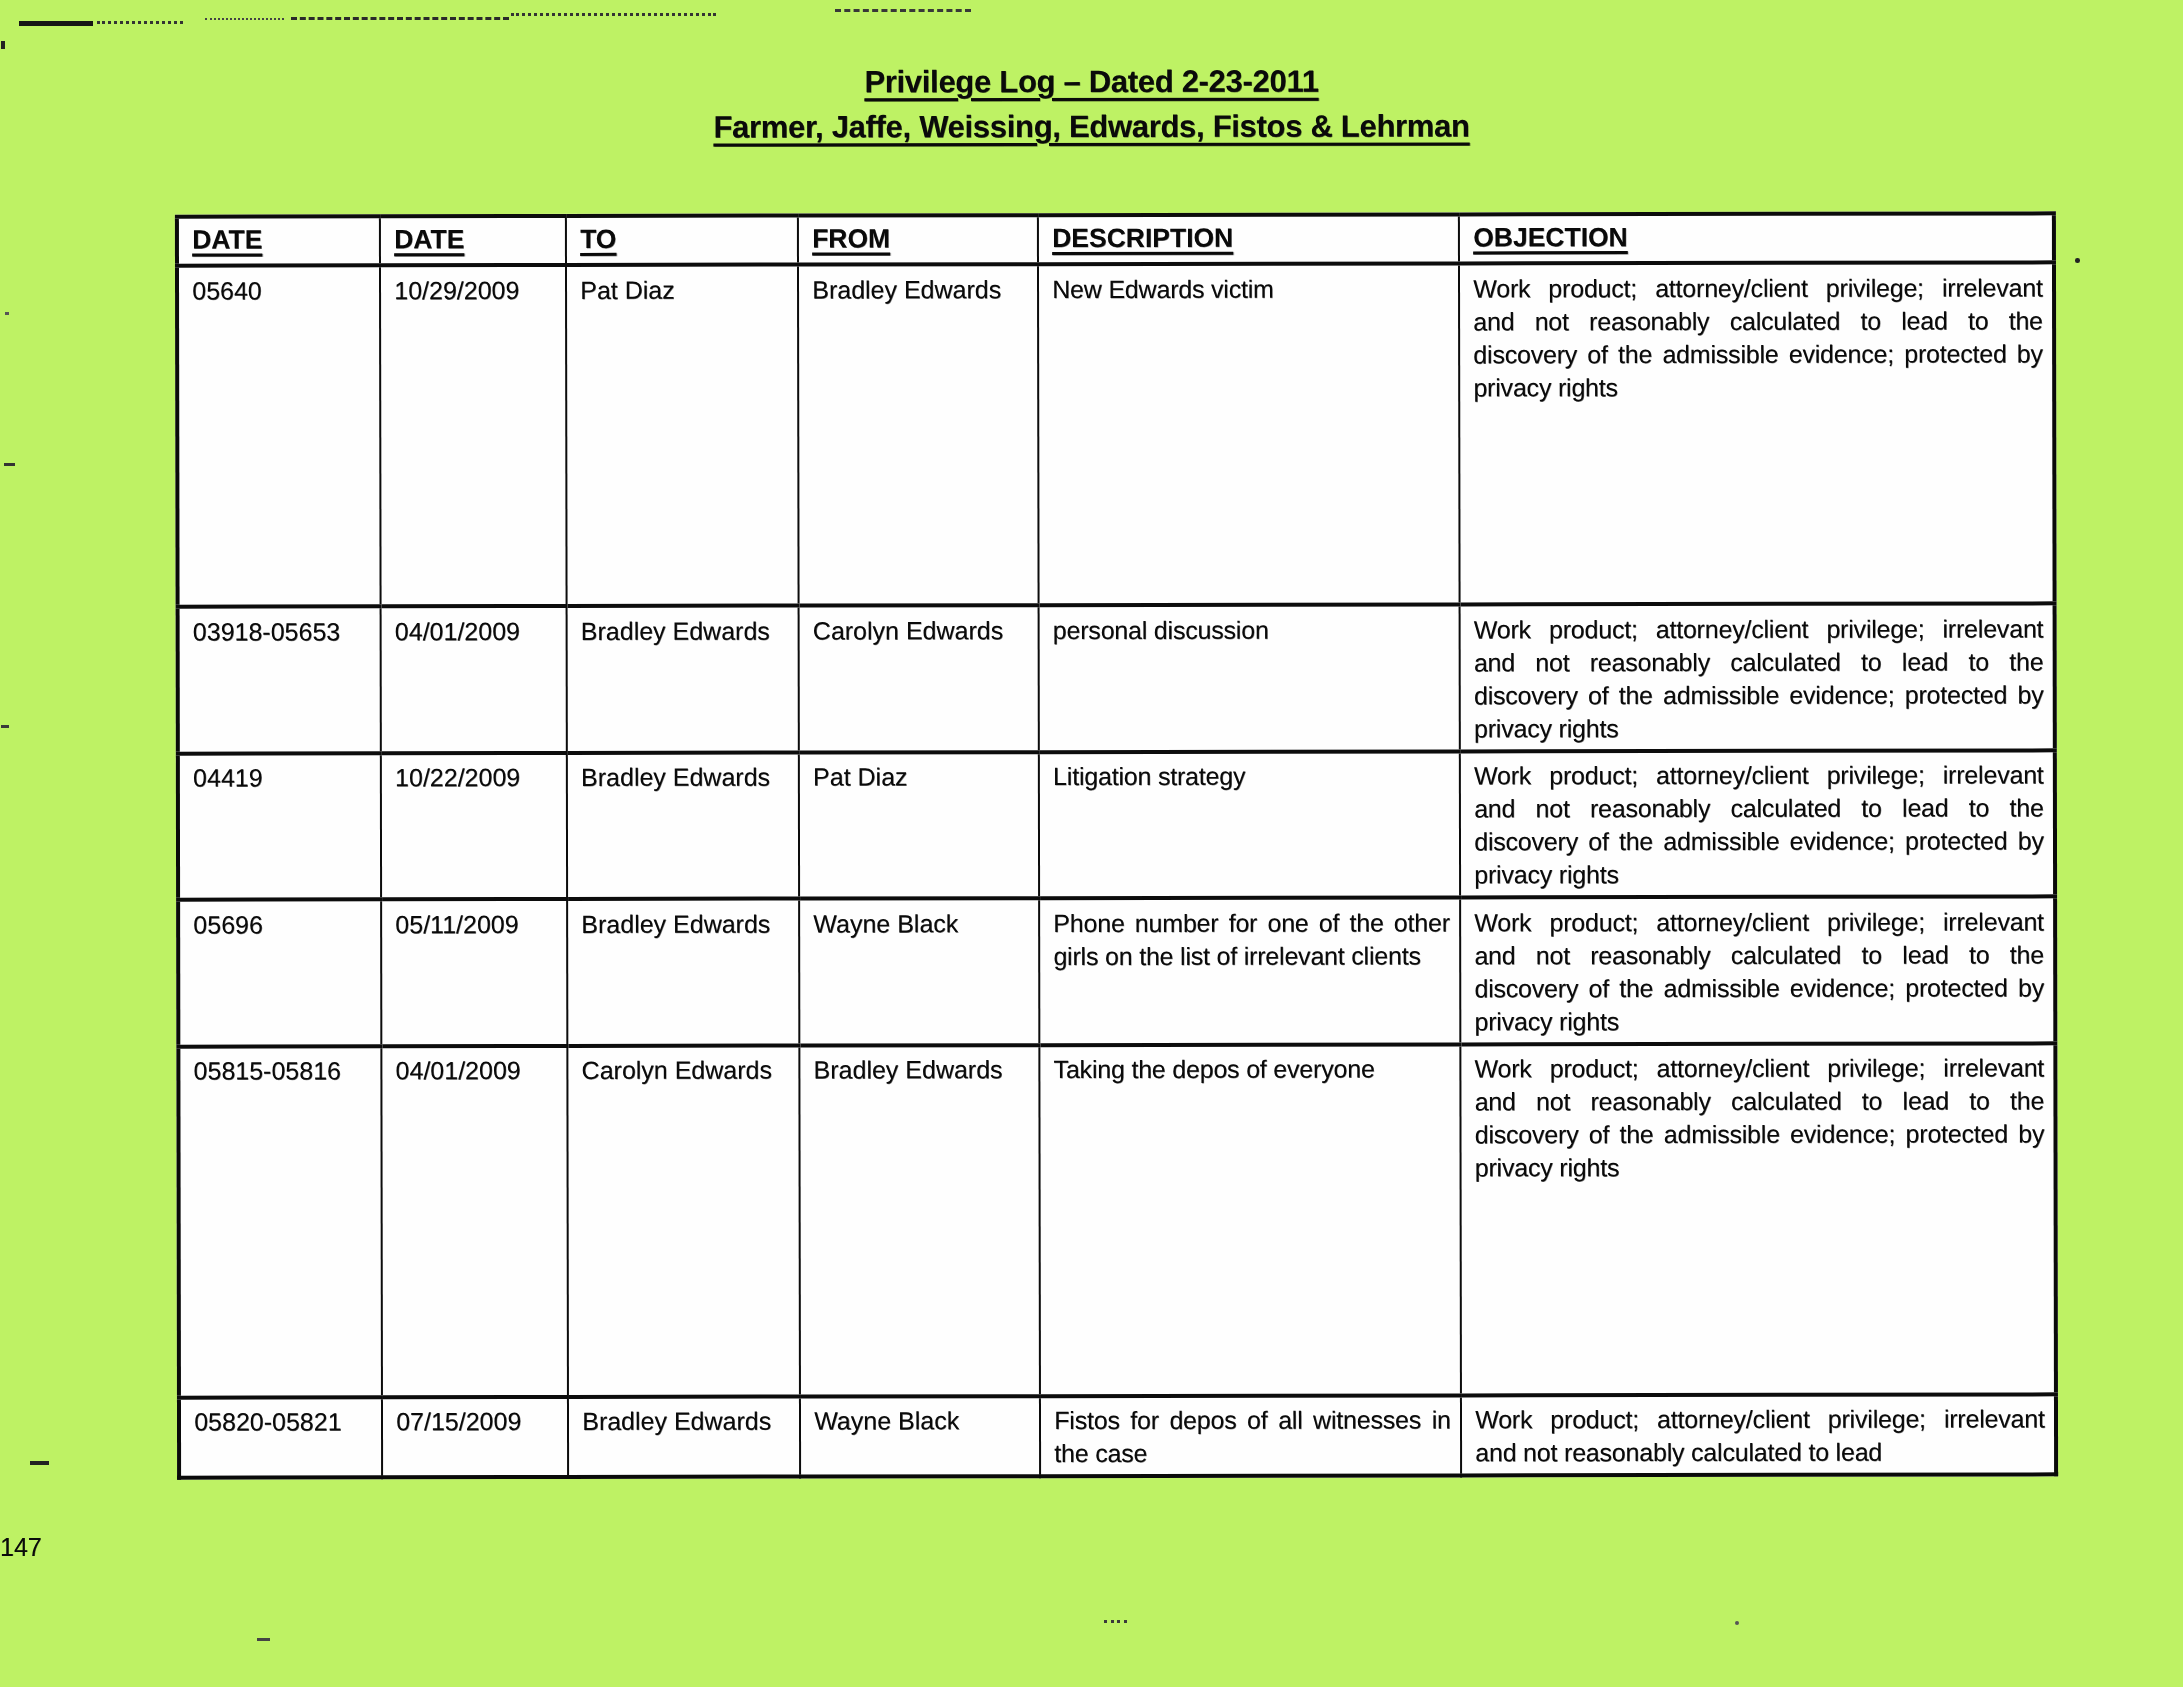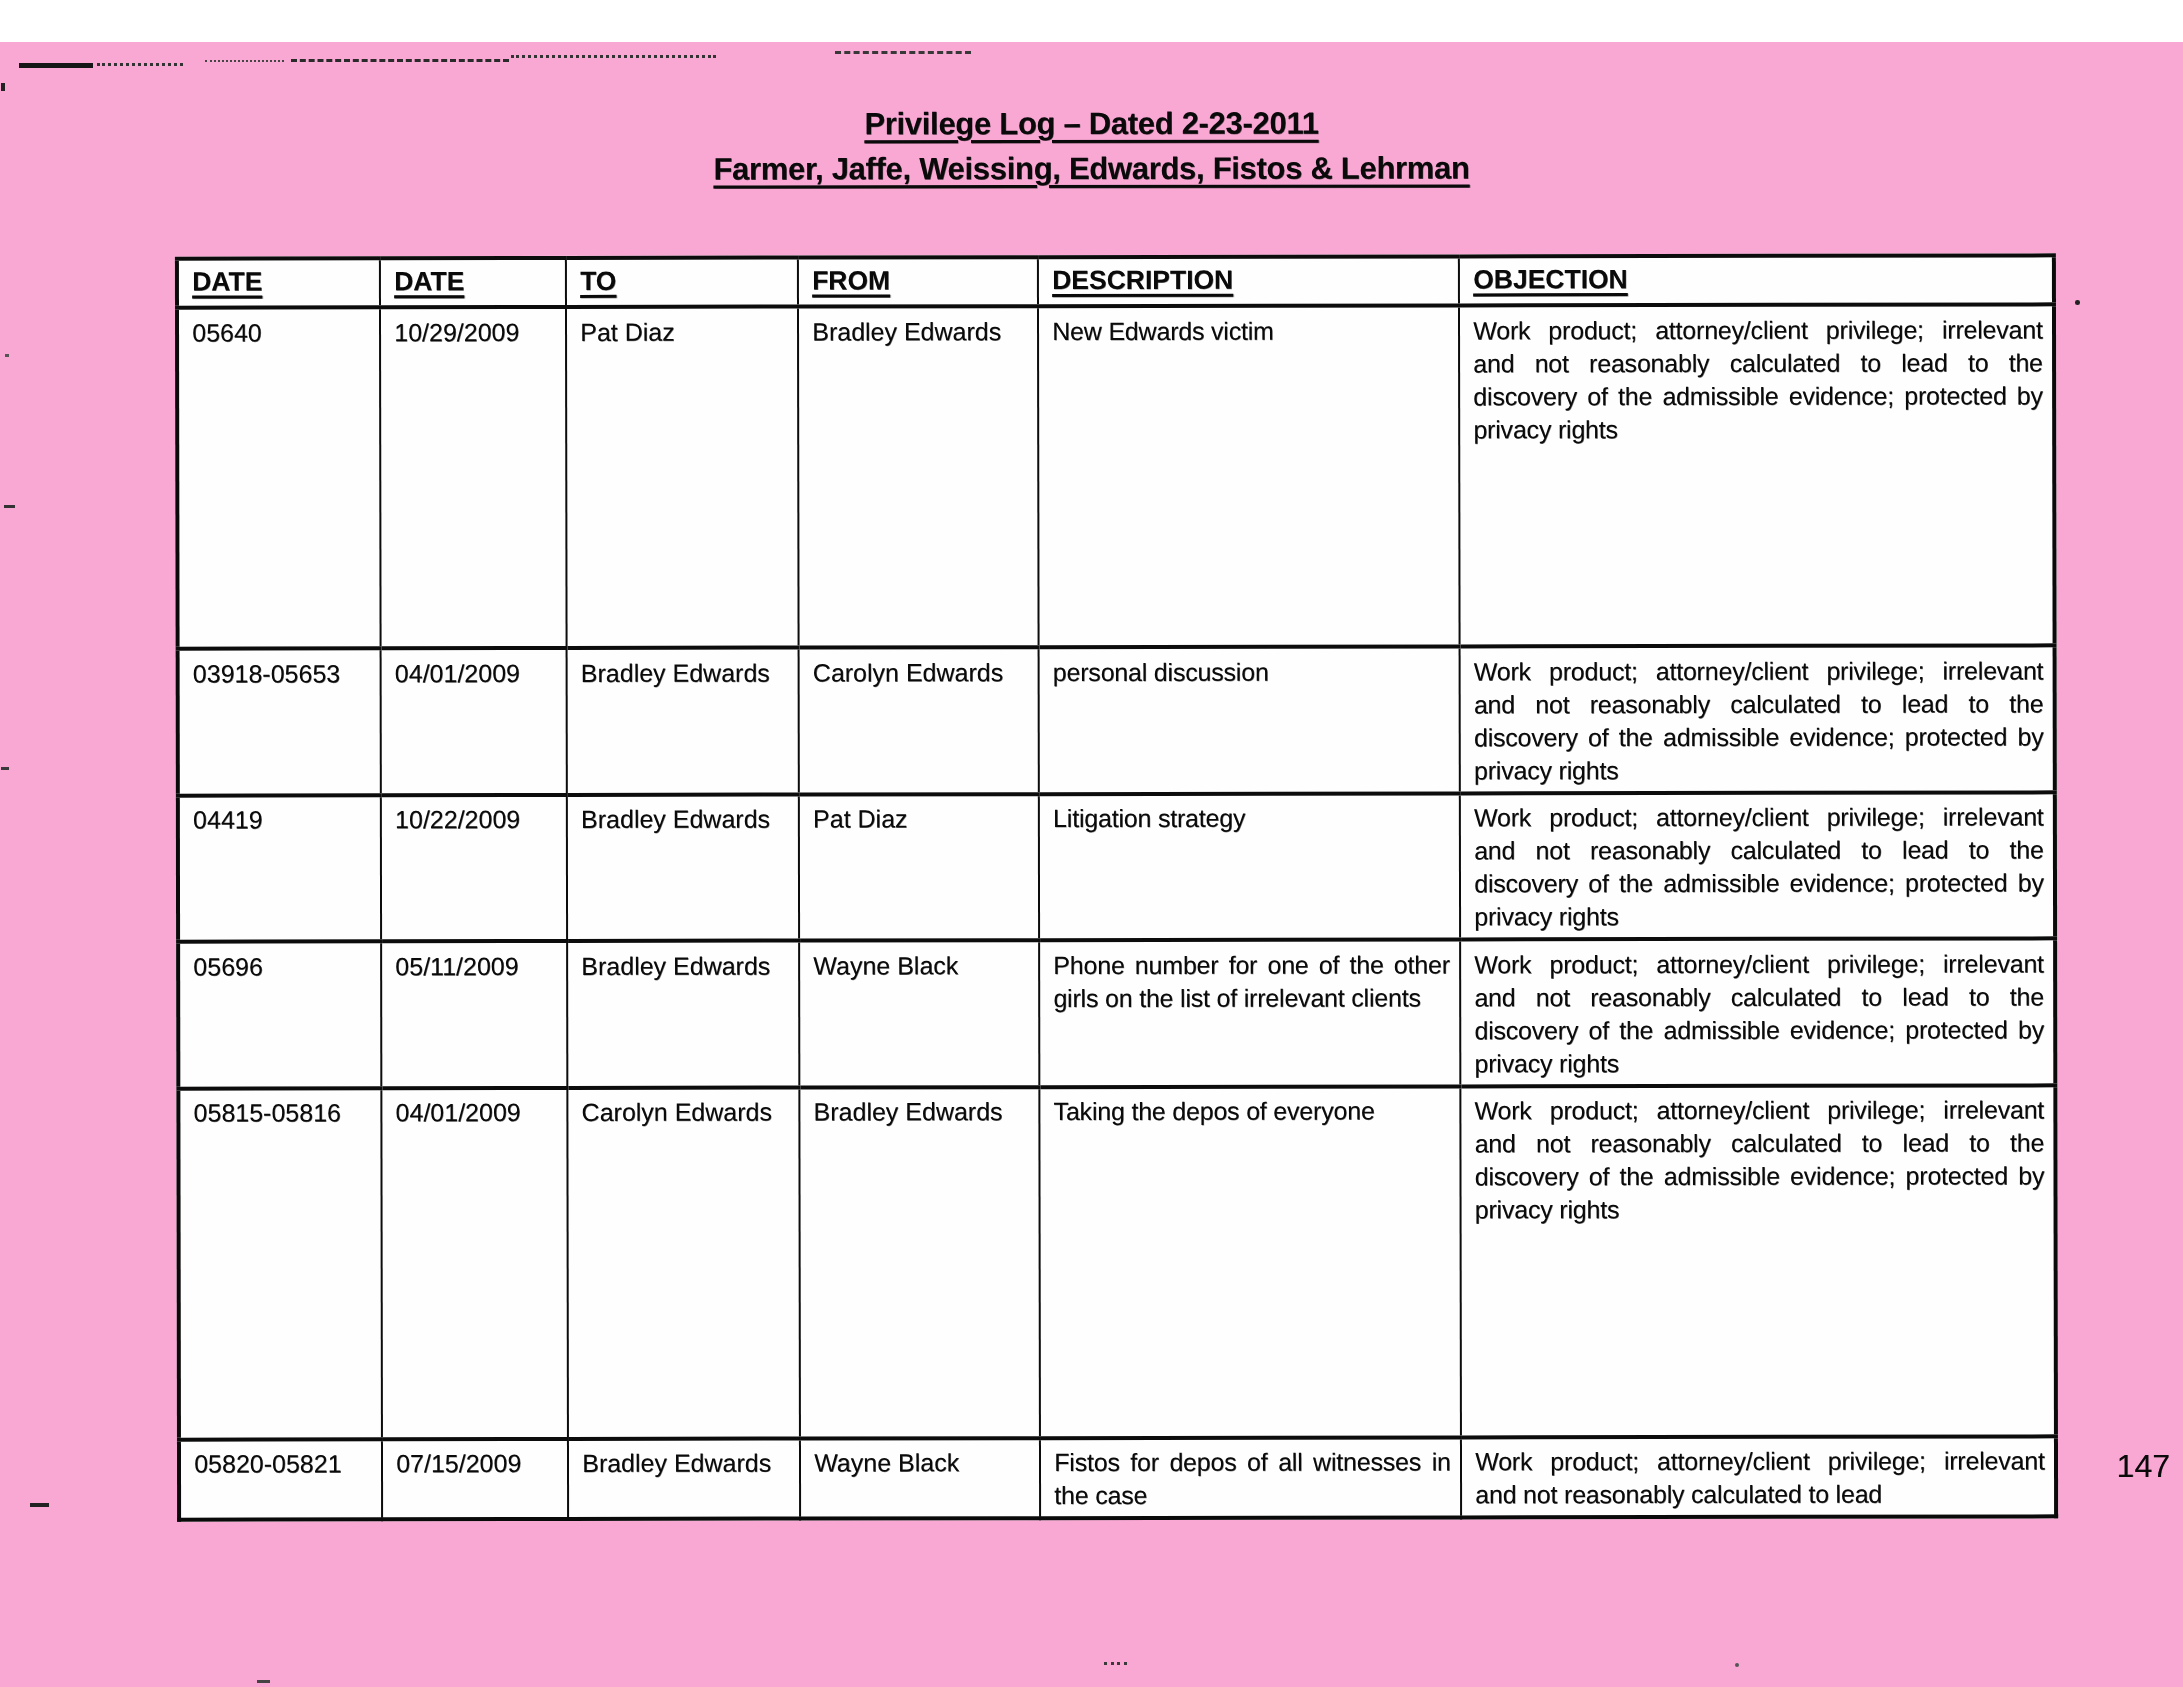--- a/index.html
+++ b/index.html
@@ -8,22 +8,21 @@
     width: 2183px; height: 1687px;
     background: #ffffff;
     font-family: "Liberation Sans", sans-serif;
     color: #0a0a0a;
     overflow: hidden;
     position: relative;
   }
   
   .scan-page {
     position: absolute; inset: 0;
-    background: #f9a8d4;
-    margin-top: 42px;
+    background: #bef264;
   }
 
   
   .title-block {
     position: absolute;
     top: 61px; left: 0; width: 2183px;
     text-align: center;
     transform: rotate(-0.08deg);
   }
   .doc-title, .doc-subtitle {
@@ -83,24 +82,24 @@
   tr.row-3 { height: 140px; }
   tr.row-4 { height: 139px; }
   tr.row-5 { height: 351px; }
   tr.row-6 { height: 79px; }
 
   td.just { text-align: justify; letter-spacing: -0.2px; }
 
   
   .page-number {
     position: absolute;
-    top: 1406px; left: 0;
+    top: 1533px; left: 0;
     width: 2170px;
-    text-align: right;
-    font-size: 32px;
+    text-align: left;
+    font-size: 25px;
     font-weight: 400;
     text-shadow: 0.4px 0.4px 0 rgba(0,0,0,0.5);
   }
 
   
   .art { position: absolute; }
   .a1  { top: 21px;  left: 18.5px;   width: 74px; height: 4.6px;  background:#161616; }
   .a2  { top: 20.5px;  left: 97px;  width: 86px; border-top: 3.3px dotted #333; }
   .a3  { top: 18px;  left: 205px;  width: 79px; border-top: 2.6px dotted #444; }
   .a4  { top: 16.5px;  left: 291px;  width: 218px; border-top: 3.3px dashed #2a2a2a; }

